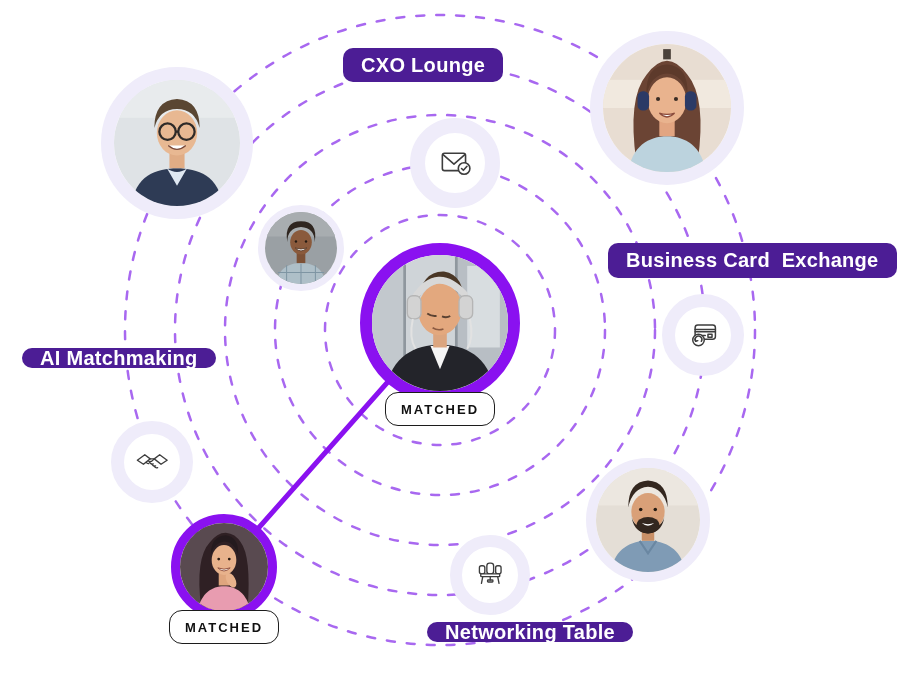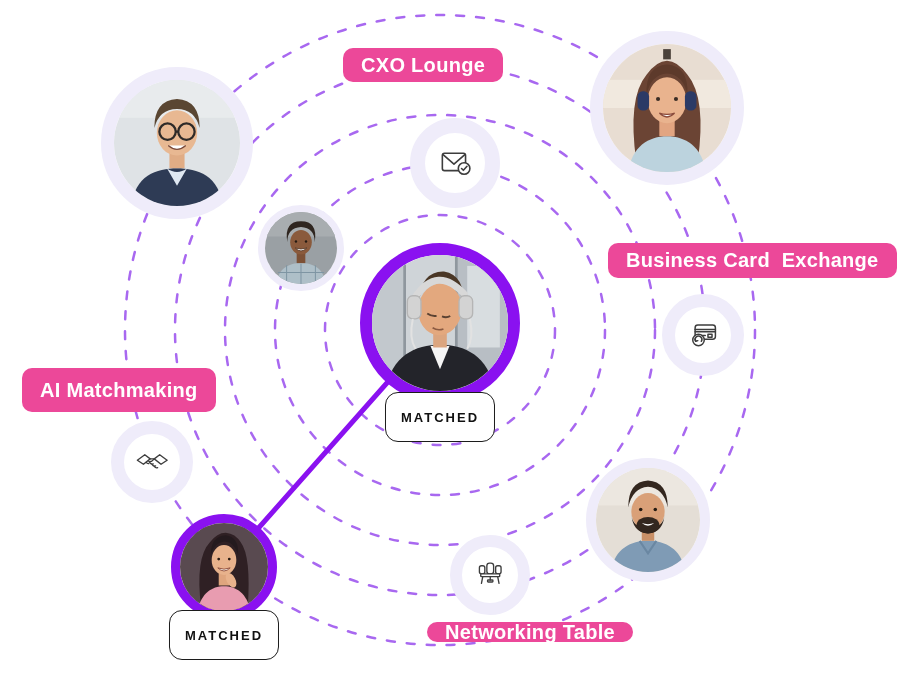--- a/index.html
+++ b/index.html
@@ -9,28 +9,28 @@
   }
   .rings{position:absolute;left:0;top:0;z-index:0;}
   .halo{
     position:absolute;box-sizing:border-box;border-style:solid;border-radius:50%;
     background:#ffffff;z-index:2;
   }
   .halo > svg{display:block;width:100%;height:100%;border-radius:50%;}
   .halo.iconwrap{display:flex;align-items:center;justify-content:center;}
   .halo.iconwrap > svg{width:58%;height:58%;border-radius:0;}
   .chip{
-    position:absolute;z-index:3;background:#ec4899;color:#ffffff;
+    position:absolute;z-index:3;background:#4c1d95;color:#ffffff;
     font-weight:bold;font-size:20px;letter-spacing:0.3px;border-radius:10px;
     padding:0 18px;display:flex;align-items:center;white-space:pre;
   }
   .pill{
     position:absolute;z-index:4;transform:translateX(-50%);
     background:#ffffff;border:1.6px solid #1c1c1c;border-radius:13px;
-    height:24px;padding:12px 15px;display:flex;align-items:center;
+    height:24px;padding:4px 15px;display:flex;align-items:center;
     font-size:13px;font-weight:bold;letter-spacing:2px;color:#111111;
   }
 </style>
 </head>
 <body>
 
 <div class="stage">
 
   <svg class="rings" width="900" height="675" viewBox="0 0 900 675">
     <g fill="none" stroke="#A868F0" stroke-width="2.5" stroke-dasharray="8 12" stroke-linecap="round">
@@ -200,21 +200,21 @@
       <line x1="35" y1="26" x2="37" y2="36"></line>
       <line x1="24" y1="26" x2="24" y2="31"></line>
       <rect x="20" y="31" width="8" height="3" rx="1"></rect>
     </svg>
   </div>
 
   <div class="chip" style="left:343px;top:48px;height:34px;">CXO Lounge</div>
 
   <div class="chip" style="left:608px;top:243px;height:35px;">Business Card  Exchange</div>
 
-  <div class="chip" style="left:22px;top:368px;height:44px;">AI Matchmaking</div>
+  <div class="chip" style="left:22px;top:348px;height:20px;">AI Matchmaking</div>
 
   <div class="chip" style="left:427px;top:622px;height:20px;">Networking Table</div>
 
   <div class="pill" style="left:440px;top:392px;">MATCHED</div>
 
   <div class="pill" style="left:224px;top:610px;">MATCHED</div>
 
 </div>
 
 </body></html>

